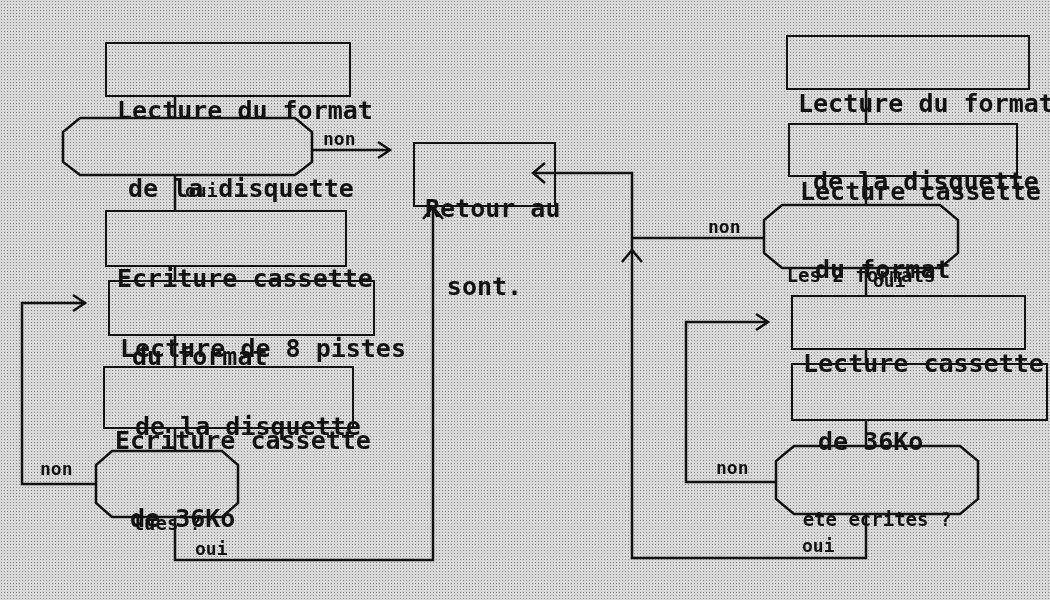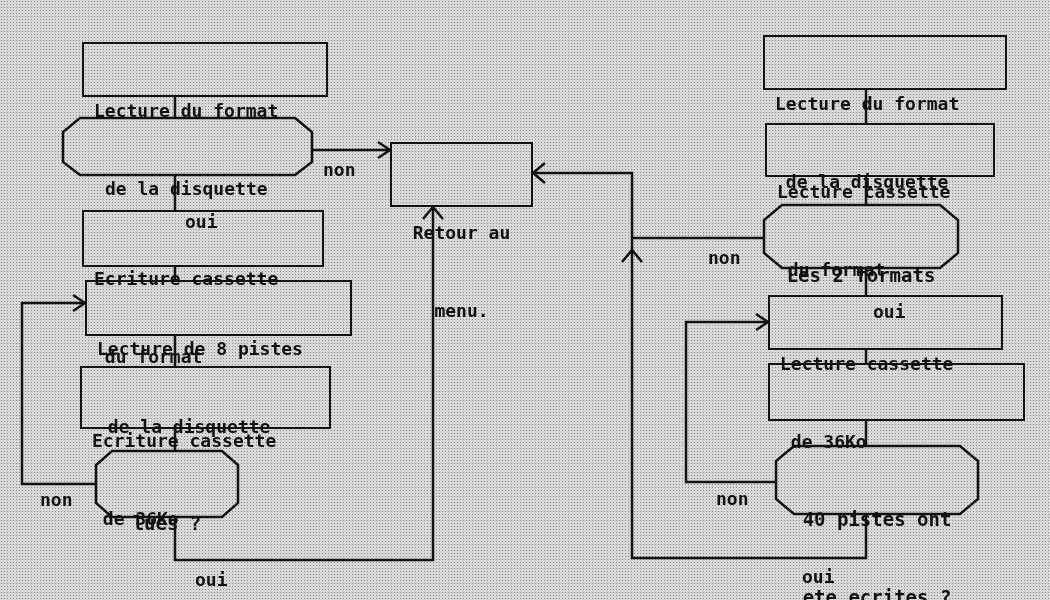--- a/index.html
+++ b/index.html
@@ -5,24 +5,24 @@
   html, body { margin:0; padding:0; }
   body {
     width:1050px; height:600px; overflow:hidden; position:relative;
     background-color:#d8d8d8;
     background-image: radial-gradient(#8a8a8a 0.7px, transparent 0.9px);
     background-size: 3px 3px;
     font-family: "DejaVu Sans Mono", monospace;
   }
   svg { position:absolute; left:0; top:0; }
   .box { position:absolute; border:2px solid #111; background:transparent;
-         font-weight:bold; font-size:18px; line-height:26px; color:#111;
-         padding:2px 10px; box-sizing:border-box; white-space:pre; }
+         font-weight:bold; font-size:25px; line-height:26px; color:#111;
+         padding:2px 10px; box-sizing:border-box; white-space:pre;margin-left:23px; }
   .txt { position:absolute; font-weight:bold; font-size:19px; line-height:26px; color:#111; white-space:pre; text-align:center; }
-  .lbl { position:absolute; font-weight:bold; font-size:18px; color:#111;margin-top:31px; }
+  .lbl { position:absolute; font-weight:bold; font-size:18px; color:#111; }
 </style>
 </head>
 <body>
 
 <svg width="1050" height="600">
   <g stroke="#111" stroke-width="2.5" fill="none">
 
     <line x1="175" y1="97" x2="175" y2="118"></line>
     <line x1="175" y1="175" x2="175" y2="210"></line>
     <line x1="175" y1="267" x2="175" y2="280"></line>
@@ -79,23 +79,23 @@
 <div class="box" style="left:80px;top:366px;width:251px;height:63px;padding-top:8px;">
   <div>Ecriture cassette</div>
   <div> de 36Ko</div>
 </div>
 <div class="txt" style="left:100px;top:458px;width:134px;">
   <div>lues ?</div>
 </div>
 <span class="lbl" style="left:40px;top:458px;">non</span>
 <span class="lbl" style="left:195px;top:538px;">oui</span>
 
-<div class="box" style="left:390px;top:142px;width:143px;height:65px;text-align:center;padding-top:24px;">
+<div class="box" style="left:390px;top:142px;width:143px;height:65px;text-align:center;padding-top:0;">
   <div>Retour au</div>
-  <div>menu.</div>
+  <div>sont.</div>
 </div>
 
 <div class="box" style="left:763px;top:35px;width:244px;height:55px;">
   <div>Lecture du format</div>
   <div> de la disquette</div>
 </div>
 <div class="box" style="left:765px;top:123px;width:230px;height:54px;">
   <div>Lecture cassette</div>
   <div> du format</div>
 </div>
@@ -104,17 +104,16 @@
 </div>
 <span class="lbl" style="left:708px;top:216px;">non</span>
 <span class="lbl" style="left:873px;top:270px;">oui</span>
 <div class="box" style="left:768px;top:295px;width:235px;height:55px;">
   <div>Lecture cassette</div>
   <div> de 36Ko</div>
 </div>
 <div class="box" style="left:768px;top:363px;width:257px;height:58px;">
 </div>
 <div class="txt" style="left:784px;top:454px;width:186px;">
-  <div>40 pistes ont</div>
   <div>ete ecrites ?</div>
 </div>
 <span class="lbl" style="left:716px;top:457px;">non</span>
 <span class="lbl" style="left:802px;top:535px;">oui</span>
 
 </body></html>

